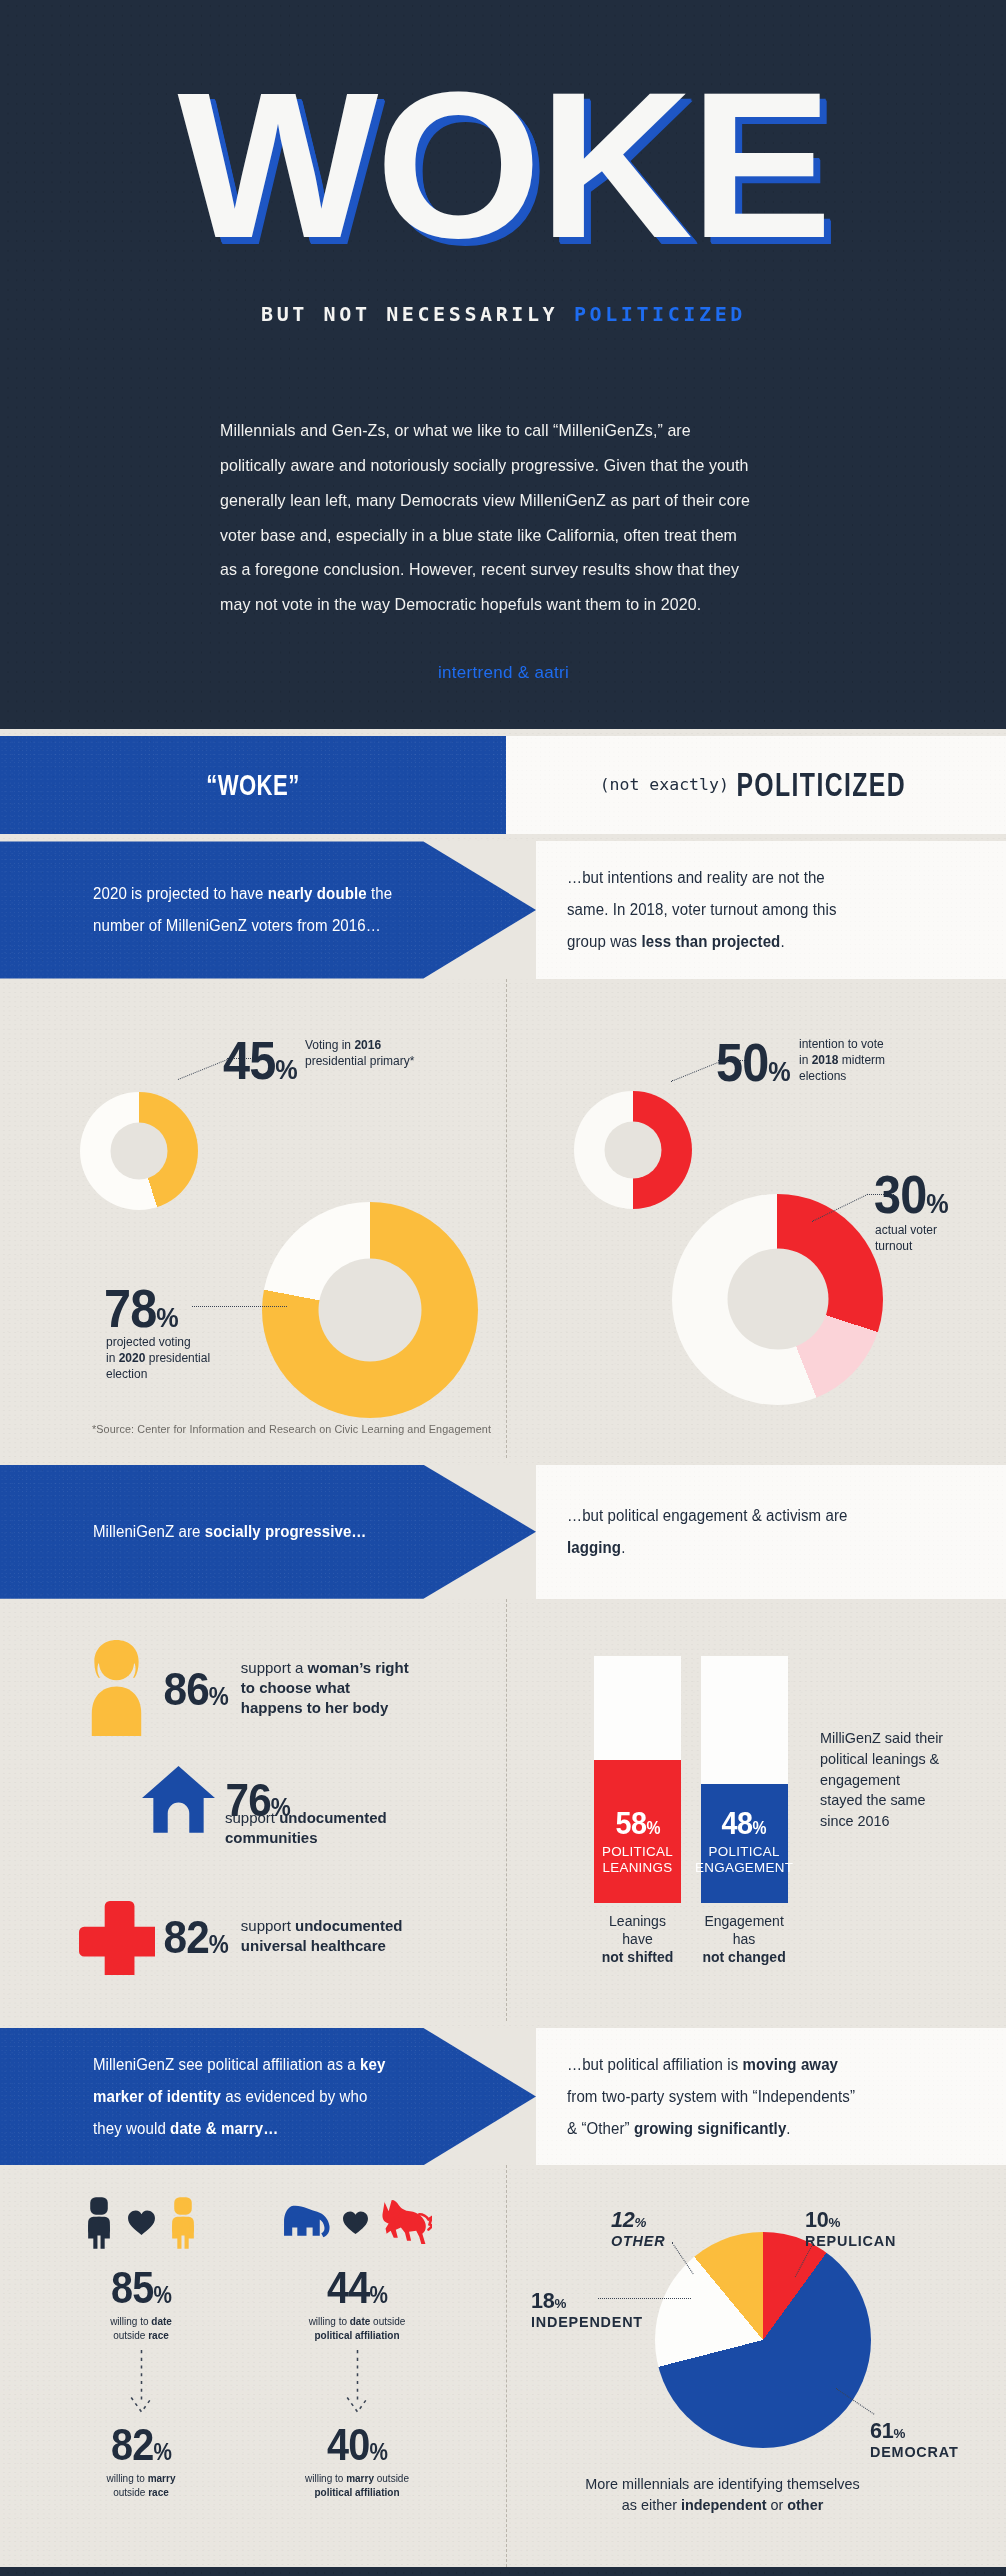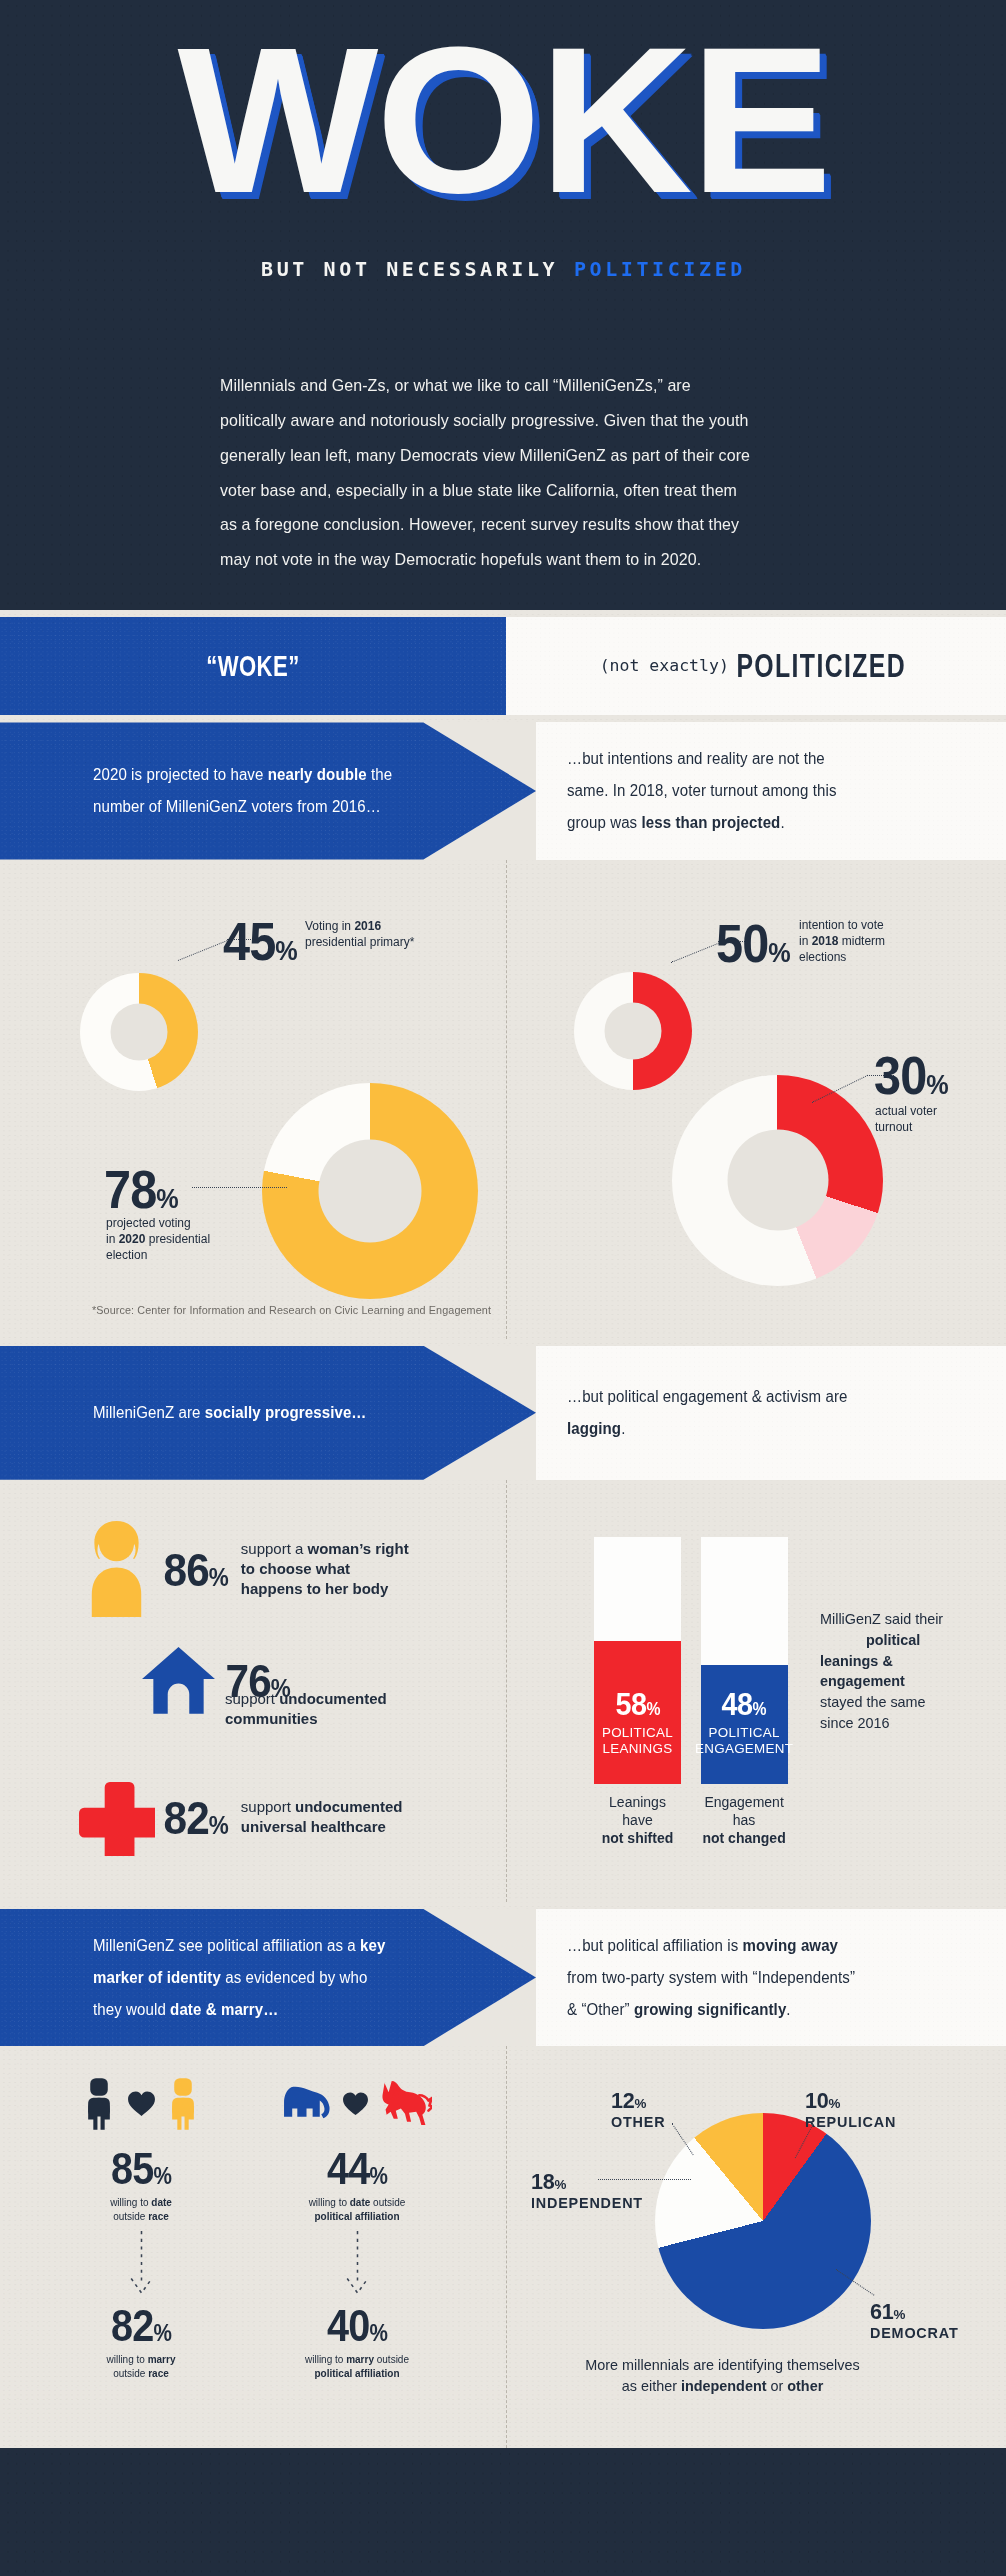--- a/index.html
+++ b/index.html
@@ -42,21 +42,21 @@
   }
   .noise-white {
     background-color:#fbfaf8;
     background-image:
       radial-gradient(rgba(0,0,0,.022) 0.5px, transparent 0.5px),
       radial-gradient(rgba(255,255,255,.6) 0.5px, transparent 0.5px);
     background-size:4.6px 4.6px, 3.1px 3.1px;
   }
 
   
-  .hero { height:610px; position:relative; padding-top:41px; }
+  .hero { height:729px; position:relative; padding-top:86px; }
   .woke-wrap { text-align:center; }
   .woke {
     display:inline-block;
     font-family:"Liberation Sans Narrow","Liberation Sans", sans-serif;
     font-weight:bold;
     font-size:185px;
     letter-spacing:-2.1px;
     line-height:.86;
     color:#f7f7f5;
     transform:scaleX(1.15) scaleY(1.12);
@@ -223,21 +223,21 @@
     margin-top:9.3px; text-align:center;
     font-family:"Liberation Sans Narrow","Liberation Sans", sans-serif;
     font-size:14px; line-height:1.3; color:#212d3e;
   }
   .barcap b { font-weight:bold; }
   .barnote {
     position:absolute; left:314px; top:129px; width:124px;
     font-family:"Liberation Sans Narrow","Liberation Sans", sans-serif;
     font-size:14.4px; line-height:1.45; color:#212d3e;
   }
-  .barnote b { font-weight:bold;margin-left:46px; }
+  .barnote b { font-weight:normal; }
 
   
   .dm-sec { height:402px; }
   .dmcol { position:absolute; top:20.6px; width:170px; text-align:center; }
   .dmicons { height:77px; display:flex; align-items:center; justify-content:center; gap:11.3px; }
   .dmnum {
     font-family:"Liberation Sans Narrow","Liberation Sans", sans-serif;
     font-weight:bold; font-size:44px; color:#212d3e; letter-spacing:-1px;
     transform:scaleX(.9);
   }
@@ -541,21 +541,21 @@
         </div>
         <div class="dmtxt">willing to <b>marry</b> outside<br><b>political affiliation</b></div>
       </div>
     </div>
 
     <div class="panel-right">
       <div class="piewrap">
         <div class="pie" id="pie" style="background: conic-gradient(rgb(240, 38, 44) 0deg, rgb(240, 38, 44) 36deg, rgb(26, 75, 166) 36deg, rgb(26, 75, 166) 255.6deg, rgb(253, 253, 251) 255.6deg, rgb(253, 253, 251) 320.4deg, rgb(251, 189, 61) 320.4deg, rgb(251, 189, 61) 363.6deg);"></div>
       </div>
 
-      <div class="pielab" style="left:105px; top:42px;">
+      <div class="pielab" style="left:105px; top:42px;font-style:italic;">
         <span class="pv"><span>12</span><span class="sym">%</span></span>
         <span class="pn">OTHER</span>
       </div>
       <div class="leader-d" style="left:166px; top:77px; width:38px; transform:rotate(56deg); transform-origin:left center;"></div>
 
       <div class="pielab" style="left:299px; top:42px;">
         <span class="pv"><span>10</span><span class="sym">%</span></span>
         <span class="pn">REPULICAN</span>
       </div>
       <div class="leader-d" style="left:307px; top:78px; width:38px; transform:rotate(118deg); transform-origin:left center;"></div>

